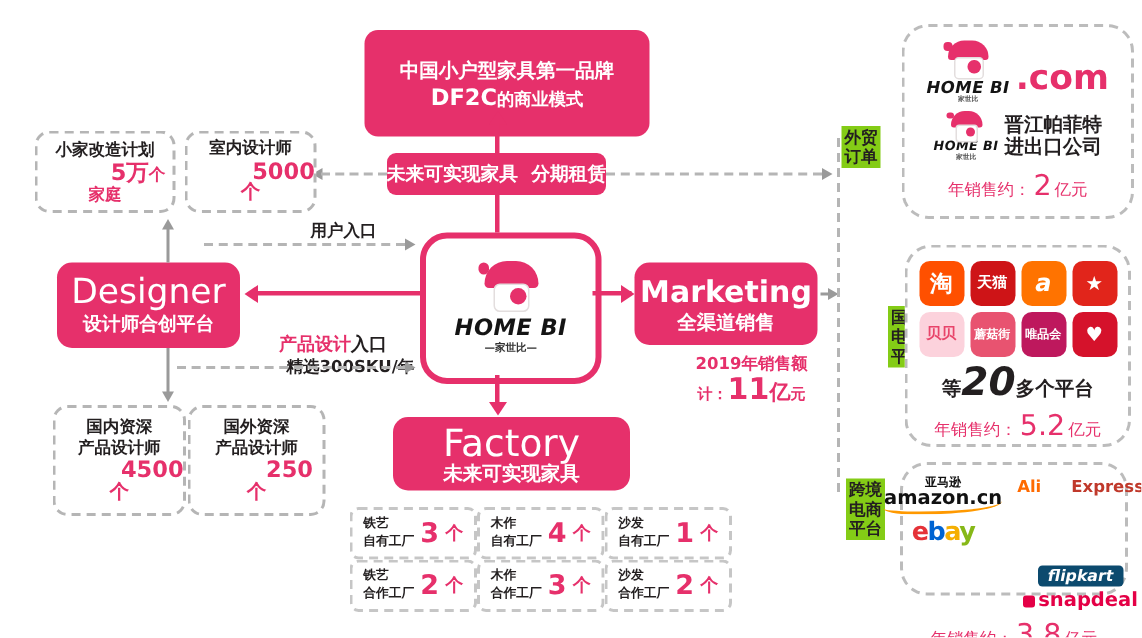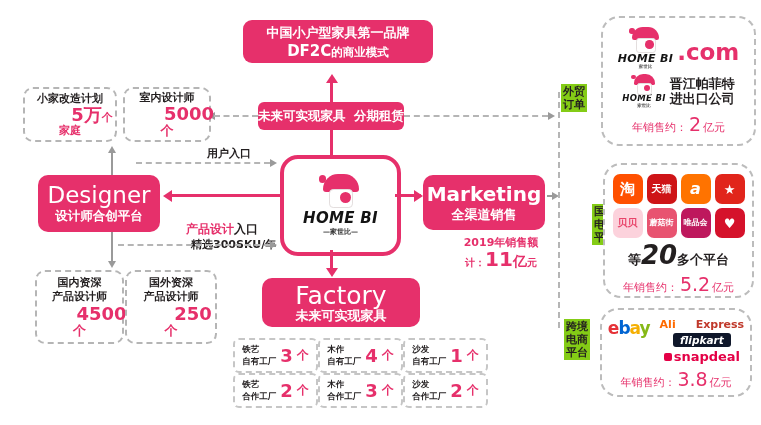--- a/index.html
+++ b/index.html
@@ -10,21 +10,21 @@
   }
   html,body{margin:0;padding:0;background:#fff;}
   #canvas{
     position:relative;width:761px;height:425px;background:#fff;overflow:hidden;
     font-family:"DejaVu Sans","Liberation Sans",sans-serif;color:var(--ink);
   }
   .abs{position:absolute;}
   
   .pinkbox{position:absolute;background:var(--pink);color:#fff;border-radius:10px;
     display:flex;flex-direction:column;justify-content:center;align-items:center;text-align:center;}
-  .title-box{left:243px;top:20px;width:190px;height:43px;border-radius:9px;}
+  .title-box{left:243px;top:20px;width:190px;height:71px;border-radius:9px;}
   .title-l1{font-size:13px;font-weight:bold;}
   .title-l2{font-size:11.5px;font-weight:bold;}
   .title-l2 .brand{font-size:15px;}
   .future-box{left:258px;top:102px;width:146px;height:28px;border-radius:6px;font-size:12.5px;font-weight:bold;white-space:pre;}
   .designer-box{left:38px;top:175px;width:122px;height:57px;}
   .designer-box .en{font-size:23px;}
   .designer-box .cn{font-size:12.5px;font-weight:bold;}
   .marketing-box{left:423px;top:175px;width:122px;height:55px;}
   .marketing-box .en{font-size:20px;font-weight:bold;}
   .marketing-box .cn{font-size:13px;font-weight:bold;}
@@ -33,21 +33,21 @@
   .factory-box .cn{font-size:13px;font-weight:bold;margin-top:-3px;}
   
   .dash-box{position:absolute;border:2px dashed var(--dash);border-radius:10px;background:#fff;
     display:flex;flex-direction:column;justify-content:center;align-items:center;text-align:center;}
   .box-renovation{left:23px;top:87px;width:90px;height:51px;}
   .box-interior{left:123px;top:87px;width:84px;height:51px;}
   .box-domestic{left:35px;top:270px;width:85px;height:70px;}
   .box-foreign{left:125px;top:270px;width:88px;height:70px;}
   .small-title{font-size:11px;font-weight:bold;color:var(--ink);line-height:1.25;}
   .stat{color:var(--pink);font-weight:bold;font-size:11px;line-height:1.1;}
-  .stat .big{font-size:18px;margin-left:44px;}
+  .stat .big{font-size:15px;margin-left:44px;}
   .stat .med{font-size:13px;}
   
   .fbox{position:absolute;border:2px dashed #c6c6c6;border-radius:6px;background:#fff;
     display:flex;align-items:center;justify-content:center;gap:4px;}
   .f0{left:233px;top:338px;width:81px;height:31px;}
   .f1{left:318px;top:338px;width:81px;height:31px;}
   .f2{left:403px;top:338px;width:81px;height:31px;}
   .f3{left:233px;top:373px;width:81px;height:31px;}
   .f4{left:318px;top:373px;width:81px;height:31px;}
   .f5{left:403px;top:373px;width:81px;height:31px;}
@@ -126,21 +126,21 @@
   
   .cross-logos{display:flex;justify-content:center;gap:10px;}
   .clcol{display:flex;flex-direction:column;align-items:center;gap:2px;}
   .amz{display:flex;flex-direction:column;align-items:center;line-height:1.05;}
   .amz .cnm{font-size:8px;font-weight:bold;color:#111;}
   .amz .dom{font-size:13px;font-weight:bold;color:#111;border-bottom:2.5px solid #FF9900;border-radius:0 0 70% 25%/0 0 9px 4px;padding-bottom:1px;}
   .ebay{font-size:17px;font-weight:bold;letter-spacing:-1px;}
   .ebay .e{color:#E53238;} .ebay .b{color:#0064D2;} .ebay .a{color:#F5AF02;} .ebay .y{color:#86B817;}
   .aliexp{font-size:11px;font-weight:bold;}
   .aliexp .p1{color:#FF6A00;} .aliexp .p2{color:#C0392B;padding-left:20px;}
-  .flipkart{background:#0f172a;color:#fff;font-style:italic;font-weight:bold;font-size:10.5px;padding:1px 7px;border-radius:3px;}
+  .flipkart{background:#0c4a6e;color:#fff;font-style:italic;font-weight:bold;font-size:10.5px;padding:1px 7px;border-radius:3px;margin-top:44px;}
   .snapdeal{color:#E40046;font-weight:bold;font-size:13px;display:flex;align-items:center;gap:2px;}
   .snapdeal .cube{width:8px;height:8px;background:#E40046;border-radius:2px;display:inline-block;}
   .panel-cross .sales-line{margin-top:4px;}
 </style>
 </head>
 <body>
 
 <div id="canvas">
 
   <div class="pinkbox title-box">
@@ -324,20 +324,24 @@
           <span>♥</span>
         </span>
     </div>
     <div class="more-line"><span>等</span><span class="n20">20</span><span>多个平台</span></div>
     <div class="sales-line"><span>年销售约：</span><span class="v">5.2</span><span>亿元</span></div>
   </div>
 
   <div class="panel panel-cross">
     <div class="cross-logos">
       <div class="clcol">
+        <span class="amz">
+          <span class="cnm">亚马逊</span>
+          <span class="dom">amazon.cn</span>
+        </span>
         <span class="ebay"><span class="e">e</span><span class="b">b</span><span class="a">a</span><span class="y">y</span></span>
       </div>
       <div class="clcol">
         <span class="aliexp"><span class="p1">Ali</span><span class="p2">Express</span></span>
         <span class="flipkart">flipkart</span>
         <span class="snapdeal">
             <span class="cube"></span>
             <span>snapdeal</span>
           </span>
       </div>

